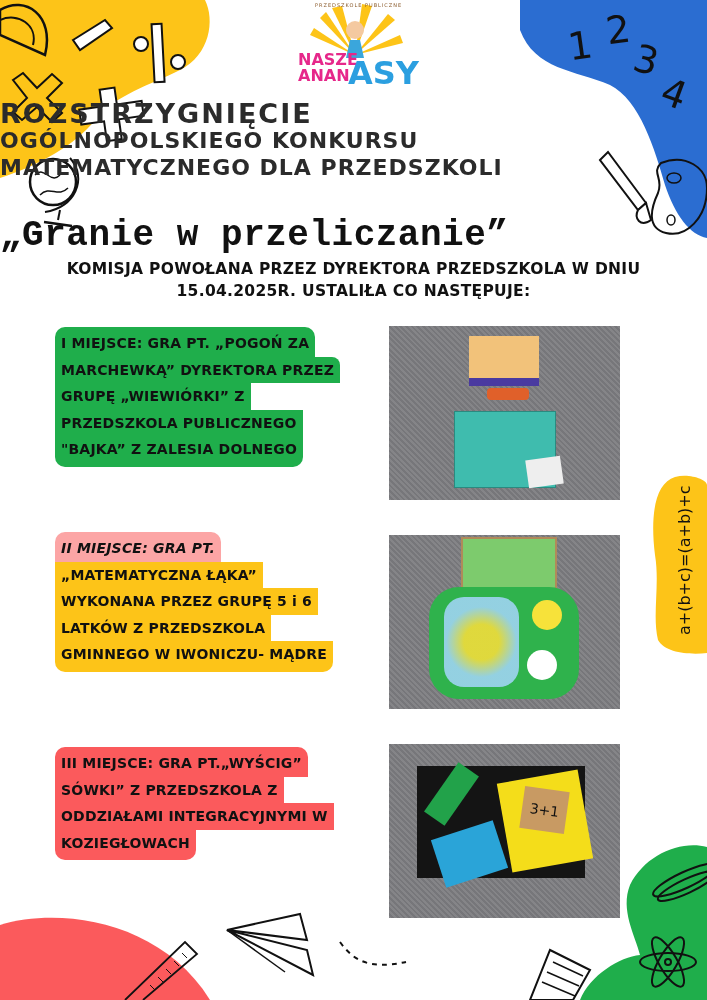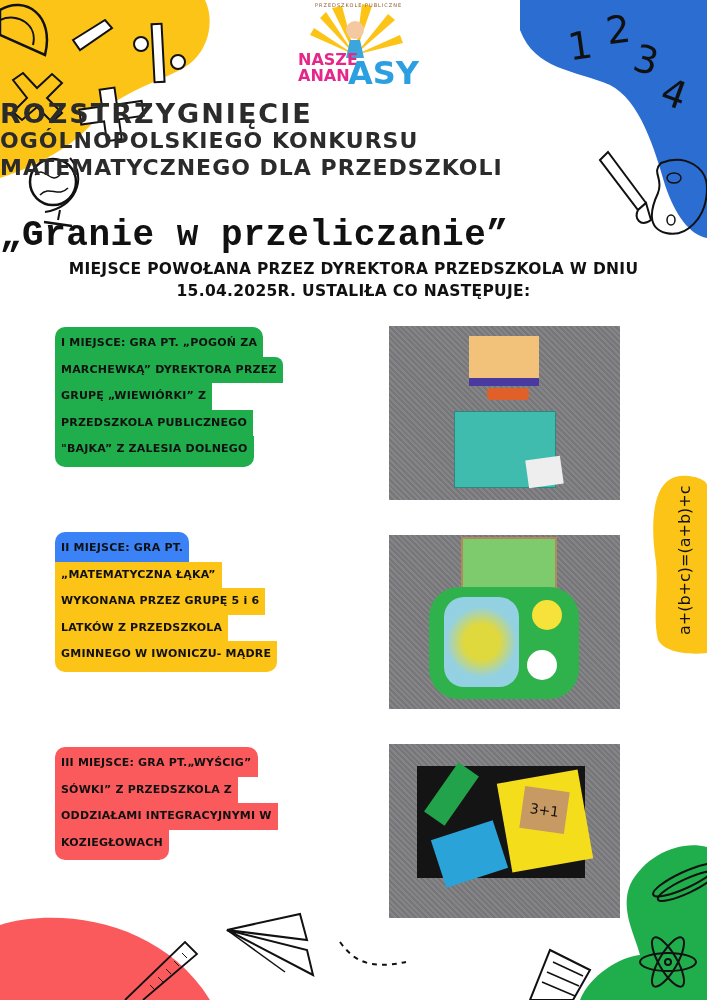--- a/index.html
+++ b/index.html
@@ -5,21 +5,21 @@
   html,body{margin:0;padding:0;}
   body{width:707px;height:1000px;position:relative;overflow:hidden;background:#ffffff;font-family:"DejaVu Sans",sans-serif;}
   .blob{position:absolute;}
   .abs{position:absolute;}
   .title{position:absolute;left:0;width:707px;text-align:left;color:#2b2b2b;font-family:"DejaVu Sans",sans-serif;font-weight:bold;letter-spacing:1px;}
   .t1{top:98px;font-size:27px;letter-spacing:2px;}
   .t2{top:128px;font-size:22px;}
   .t3{top:155px;font-size:22px;}
   .t4{top:184px;font-size:36px;color:#111;font-family:Liberation Mono, monospace;letter-spacing:0.5px;margin-top:31px;}
   .commission{position:absolute;top:258px;left:0;width:707px;text-align:center;font-family:"DejaVu Sans",sans-serif;font-weight:900;font-size:15.5px;line-height:22px;color:#111;letter-spacing:0.3px;}
-  .award{position:absolute;left:55px;font-family:"DejaVu Sans",sans-serif;font-weight:bold;font-size:11px;line-height:26.5px;color:#111;letter-spacing:0.2px;}
+  .award{position:absolute;left:55px;font-family:"DejaVu Sans",sans-serif;font-weight:bold;font-size:14px;line-height:26.5px;color:#111;letter-spacing:0.2px;}
   .award .line{display:block;width:max-content;padding:0 6px;border-radius:0;}
   .award .line:first-child{border-top-left-radius:10px;border-top-right-radius:10px;padding-top:3px;}
   .award .line:last-child{border-bottom-left-radius:10px;border-bottom-right-radius:10px;padding-bottom:4px;}
   .photo{position:absolute;left:389px;width:231px;height:174px;background:#7d7d80;overflow:hidden;}
   .photo .noise{position:absolute;inset:0;background:repeating-linear-gradient(45deg,#8a8a8d 0 2px,#727276 2px 4px);opacity:.6;}
   .formula{position:absolute;left:675px;top:635px;transform:rotate(-90deg);transform-origin:left top;font-family:"DejaVu Sans",sans-serif;font-size:16px;color:#111;white-space:nowrap;}
   .nums{position:absolute;font-family:"DejaVu Sans",sans-serif;font-size:38px;color:#111;}
 </style>
 </head>
 <body>
@@ -98,41 +98,41 @@
   </div>
   <div style="position:absolute;left:68px;top:54px;color:#2b9fe0;font-size:32px;font-weight:900;font-family:'DejaVu Sans',sans-serif;">ASY</div>
 </div>
 
 <div class="title t1">ROZSTRZYGNIĘCIE</div>
 <div class="title t2">OGÓLNOPOLSKIEGO KONKURSU</div>
 <div class="title t3">MATEMATYCZNEGO DLA PRZEDSZKOLI</div>
 <div class="title t4">„Granie w przeliczanie”</div>
 
 <div class="commission">
-  <div>MIEJSCE POWOŁANA PRZEZ DYREKTORA PRZEDSZKOLA W DNIU</div>
+  <div>KOMISJA POWOŁANA PRZEZ DYREKTORA PRZEDSZKOLA W DNIU</div>
   <div>15.04.2025R. USTALIŁA CO NASTĘPUJE:</div>
 </div>
 
 <div class="award" style="top:327px;">
   <span class="line" style="background:#1fae4b;"> I MIEJSCE: GRA PT. „POGOŃ ZA</span>
   <span class="line" style="background:#1fae4b;border-top-right-radius:8px;">MARCHEWKĄ” DYREKTORA PRZEZ</span>
   <span class="line" style="background:#1fae4b;">GRUPĘ „WIEWIÓRKI” Z</span>
   <span class="line" style="background:#1fae4b;">PRZEDSZKOLA PUBLICZNEGO</span>
   <span class="line" style="background:#1fae4b;">"BAJKA” Z ZALESIA DOLNEGO</span>
 </div>
 <div class="photo" style="top:326px;">
   <div class="noise"></div>
   <div class="abs" style="left:80px;top:10px;width:70px;height:42px;background:#f2c27a;border-bottom:8px solid #4a3aa0;"></div>
   <div class="abs" style="left:98px;top:62px;width:42px;height:12px;background:#e0602a;border-radius:4px;"></div>
   <div class="abs" style="left:65px;top:85px;width:100px;height:75px;background:#3fbcae;border:1px solid #2a8a80;"></div>
   <div class="abs" style="left:138px;top:132px;width:35px;height:28px;background:#eeeeee;transform:rotate(-8deg);"></div>
 </div>
 
 <div class="award" style="top:532px;">
-  <span class="line" style="background:#3b82f6;">II MIEJSCE: GRA PT.</span>
+  <span class="line" style="background:#fca5a5;font-style:italic;">II MIEJSCE: GRA PT.</span>
   <span class="line" style="background:#fdc418;">„MATEMATYCZNA ŁĄKA”</span>
   <span class="line" style="background:#fdc418;">WYKONANA PRZEZ GRUPĘ 5 i 6</span>
   <span class="line" style="background:#fdc418;">LATKÓW Z PRZEDSZKOLA</span>
   <span class="line" style="background:#fdc418;">GMINNEGO W IWONICZU- MĄDRE</span>
 </div>
 <div class="photo" style="top:535px;">
   <div class="noise"></div>
   <div class="abs" style="left:72px;top:2px;width:92px;height:52px;background:#7dcb6d;border:2px solid #b08a5a;"></div>
   <div class="abs" style="left:40px;top:52px;width:150px;height:112px;background:#2fb24c;border-radius:30px;"></div>
   <div class="abs" style="left:55px;top:62px;width:75px;height:90px;background:radial-gradient(circle,#f3dd3b 30%,#9fd4f2 60%);border-radius:20px;opacity:.9;"></div>

